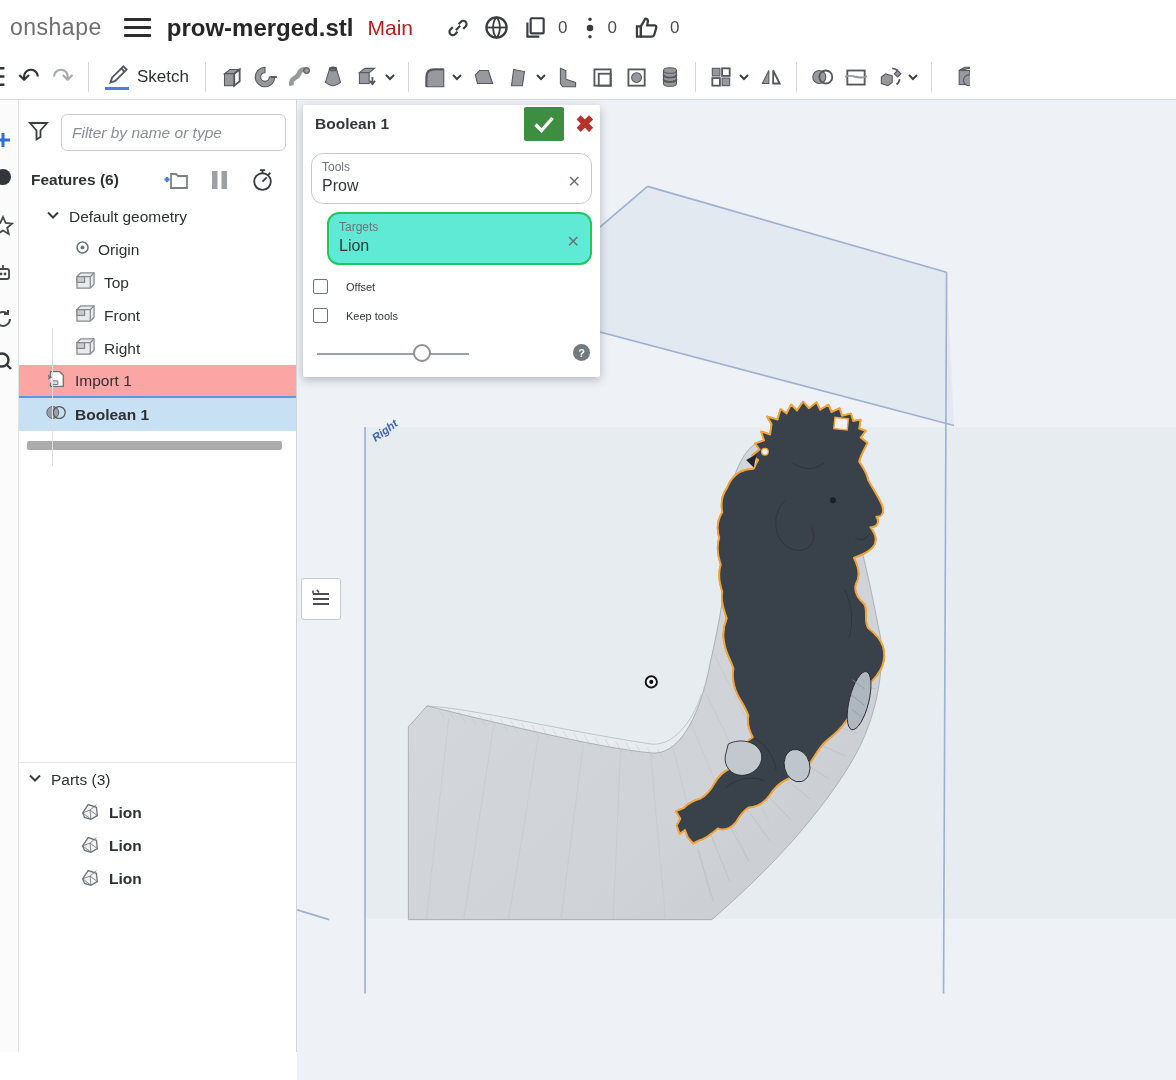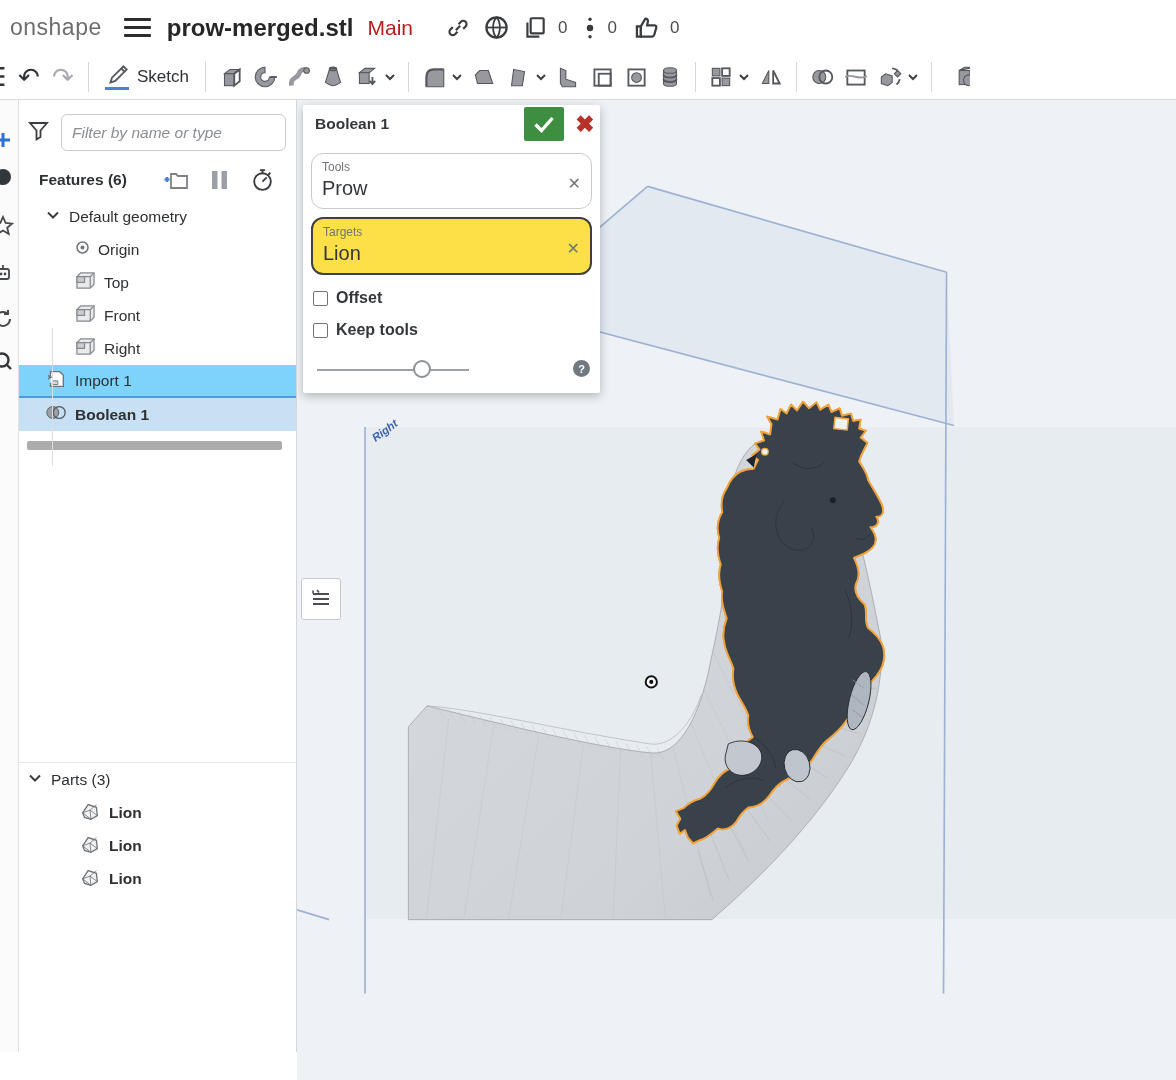--- a/index.html
+++ b/index.html
@@ -34,21 +34,21 @@
   .filter-row { display:flex; align-items:center; padding:14px 10px 6px 8px; }
   .filter-input { flex:1; height:37px; margin-left:10px; border:1px solid #c9ccd0; border-radius:6px;
     padding:0 10px; font-size:15.5px; font-style:italic; color:#8a8f94; font-family:"Liberation Sans",sans-serif;}
   .filter-input::placeholder { color:#8a8f94; font-style:italic; }
   .feat-header { display:flex; align-items:center; padding:10px 10px 8px 4px; }
   .feat-title { font-weight:bold; font-size:15.5px; margin-right:auto; }
   .hdr-ico { margin:0 11px; display:flex; align-items:center; }
   .tree-row { display:flex; align-items:center; height:33px; position:relative; }
   .tree-row .lbl { margin-left:8px; }
   .guide { position:absolute; left:33px; top:228px; width:1px; height:138px; background:#dcdfe2; }
-  .row-import { background:#7dd3fc; border-bottom:2px solid #539add; }
+  .row-import { background:#fca5a5; border-bottom:2px solid #539add; }
   .row-selected { background:#c8e0f4; font-weight:bold; }
   .rollback { height:9px; background:#acacac; border-radius:2px; margin:10px 14px 0 8px; }
   .parts-block { position:absolute; left:0; right:0; top:662px; border-top:1px solid #e4e5e7; }
   .bold { font-weight:bold; }
   
   .viewport { position:relative; width:879px; height:980px; background:#eef1f5; overflow:hidden; }
   .vp-svg { position:absolute; left:0; top:0; }
   .list-toggle { position:absolute; left:4px; top:478px; width:40px; height:42px; background:#fff;
     border:1px solid #c5c9cd; border-radius:3px; display:flex; align-items:center; justify-content:center; }
   
@@ -61,27 +61,27 @@
   .btn-reject { width:30px; height:34px; background:none; border:none; color:#b83229;
     font-size:23px; font-weight:bold; line-height:30px; cursor:pointer; }
   .dlg-tabs { display:flex; border-bottom:1px solid #e2e3e5; height:36px; }
   .dlg-tab { flex:1; display:flex; align-items:center; justify-content:center; font-size:15px;
     color:#3a3d40; position:relative; cursor:pointer; }
   .dlg-tab.active { color:#2a5fc4; font-weight:bold; }
   .dlg-tab.active::after { content:""; position:absolute; left:8px; right:8px; bottom:0; height:3px; background:#2a5fc4; }
   .dlg-body { padding:10px 8px 12px 8px; }
   .fld { border:1px solid #c6cacf; border-radius:12px; padding:6px 24px 8px 10px; margin-bottom:8px;
     display:flex; flex-direction:column; position:relative; }
-  .fld.sel { border:2px solid #404040; background:#fde047; }
+  .fld.sel { border:2px solid #22c55e; background:#5eead4;margin-left:16px; }
   .fld .flab { font-size:12px; color:#6f7479; }
-  .fld .fval { font-size:20px; color:#33373b; margin-top:3px; }
+  .fld .fval { font-size:16px; color:#33373b; margin-top:3px; }
   .fld .fclear { position:absolute; right:10px; top:50%; transform:translateY(-35%); color:#6f7479; font-size:16px; cursor:pointer;}
   .chk-row { display:flex; align-items:center; margin:14px 2px 0 2px; }
   .chk-box { width:15px; height:15px; border:1.5px solid #6f7479; border-radius:2px; background:#fff; }
-  .chk-lab { margin-left:8px; font-size:16px;font-weight:bold; }
+  .chk-lab { margin-left:18px; font-size:11px; }
   .dlg-foot { display:flex; align-items:center; margin-top:20px; padding:0 2px 2px 2px; position:relative; height:22px;}
   .slider { position:absolute; left:6px; top:10px; width:152px; height:2px; background:#9aa0a5; }
   .slider-thumb { position:absolute; left:95px; top:-9px; width:18px; height:18px; border-radius:50%;
     background:#fff; border:2px solid #8d9298; }
   .help-dot { position:absolute; right:2px; top:1px; width:17px; height:17px; border-radius:50%;
     background:#707880; color:#fff; font-size:11px; font-weight:bold; display:flex; align-items:center; justify-content:center; }
 </style>
 </head>
 <body>
 
@@ -332,21 +332,21 @@
 
   <div class="sidebar">
     <div class="filter-row">
       <span>
         <svg width="24" height="24" viewBox="0 0 24 24" fill="none" stroke="#3a3d40" stroke-width="1.8">
           <path d="M3 4 h17 l-6.5 7.5 V18 l-4 2.5 V11.5z"></path>
           </svg></span>
       <input class="filter-input" placeholder="Filter by name or type" style="">
     </div>
     <div class="feat-header">
-      <span class="feat-title" style="margin-left:16px;">Features (6)</span>
+      <span class="feat-title" style="margin-left:8px;">Features (6)</span>
       <span class="hdr-ico">
         <svg width="26" height="22" viewBox="0 0 26 22" fill="none" stroke="#7d8186" stroke-width="1.8">
           <path d="M8 5 h5 l2 2 h9 v12 H8z"></path>
             <path d="M4 8 v5 M1.5 10.5 h5" stroke="#4c7fd6" stroke-width="2.4"></path>
           </svg>
         </span>
       <span class="hdr-ico">
         <svg width="17" height="22" viewBox="0 0 17 22">
             <rect x="1" y="2" width="5.5" height="18" fill="#9aa0a6"></rect>
           <rect x="10.5" y="2" width="5.5" height="18" fill="#9aa0a6"></rect>

